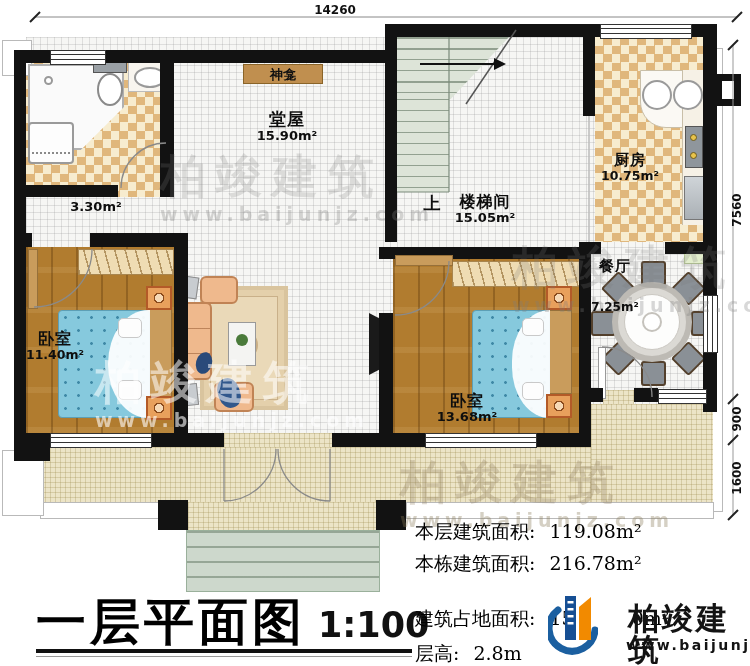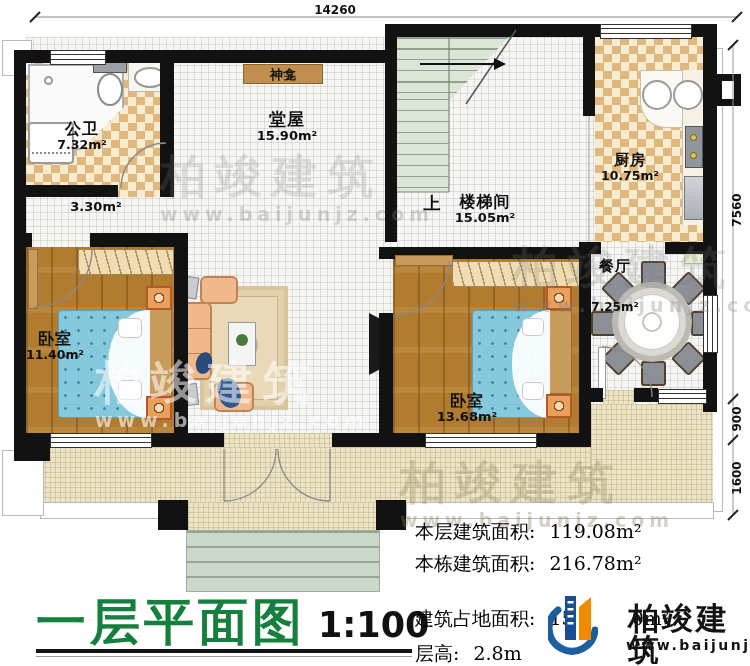--- a/index.html
+++ b/index.html
@@ -60,21 +60,21 @@
   .wm .u{font-size:19px;letter-spacing:5px;display:block;margin-top:2px;}
   .wm.gray{color:rgba(125,125,125,.22);}
   .wm.gray .u{color:rgba(125,125,125,.30);}
   .wm.white{color:rgba(255,255,255,.55);}
   .wm.white .u{color:rgba(255,255,255,.60);}
   .wm.tan{color:rgba(135,120,85,.28);}
   .wm.tan .u{color:rgba(135,120,85,.35);}
   
   .stat{position:absolute;font-family:"DejaVu Serif","Liberation Serif",serif;
         font-size:19px;color:#000;white-space:nowrap;}
-  .title-cn{position:absolute;font-weight:900;color:#15803d;font-size:50px;letter-spacing:4px;line-height:1;}
+  .title-cn{position:absolute;font-weight:900;color:#000000;font-size:50px;letter-spacing:4px;line-height:1;}
   .title-scale{position:absolute;font-weight:bold;color:#111;font-size:35px;line-height:1;}
   .brand-name{position:absolute;font-weight:900;color:#131313;font-size:31px;letter-spacing:3px;line-height:1;}
   .brand-url{position:absolute;font-weight:900;color:#131313;font-size:14px;letter-spacing:2.5px;line-height:1;}
   svg.overlay{position:absolute;left:0;top:0;pointer-events:none;}
 </style>
 </head>
 <body>
 
 <div class="canvas">
 
@@ -247,24 +247,20 @@
     <path d="M728,404 L738,394" stroke="#222" stroke-width="2"></path>
     <path d="M728,445 L738,435" stroke="#222" stroke-width="2"></path>
     <path d="M728,520 L738,510" stroke="#222" stroke-width="2"></path>
   </svg>
 
   <div class="dim" style="left:295px;top:3px;width:80px;">14260</div>
   <div class="dim v" style="left:712px;top:203px;width:50px;">7560</div>
   <div class="dim v" style="left:712px;top:412px;width:50px;">900</div>
   <div class="dim v" style="left:712px;top:471px;width:50px;">1600</div>
 
-  <div class="rl" style="left:32px;top:120px;width:100px;">
-    <span class="nm">公卫</span>
-    <span class="ar">7.32m²</span>
-  </div>
   <div class="rl" style="left:46px;top:200px;width:100px;font-size:13px;">3.30m²</div>
   <div class="rl" style="left:237px;top:110px;width:100px;">
     <span class="nm" style="font-size:17px;">堂屋</span>
     <span class="ar" style="font-size:13px;">15.90m²</span>
   </div>
   <div class="rl" style="left:420px;top:194px;width:24px;font-size:17px;">上</div>
   <div class="rl" style="left:440px;top:193px;width:90px;">
     <span class="nm">楼梯间</span>
     <span class="ar" style="font-size:13px;">15.05m²</span>
   </div>

